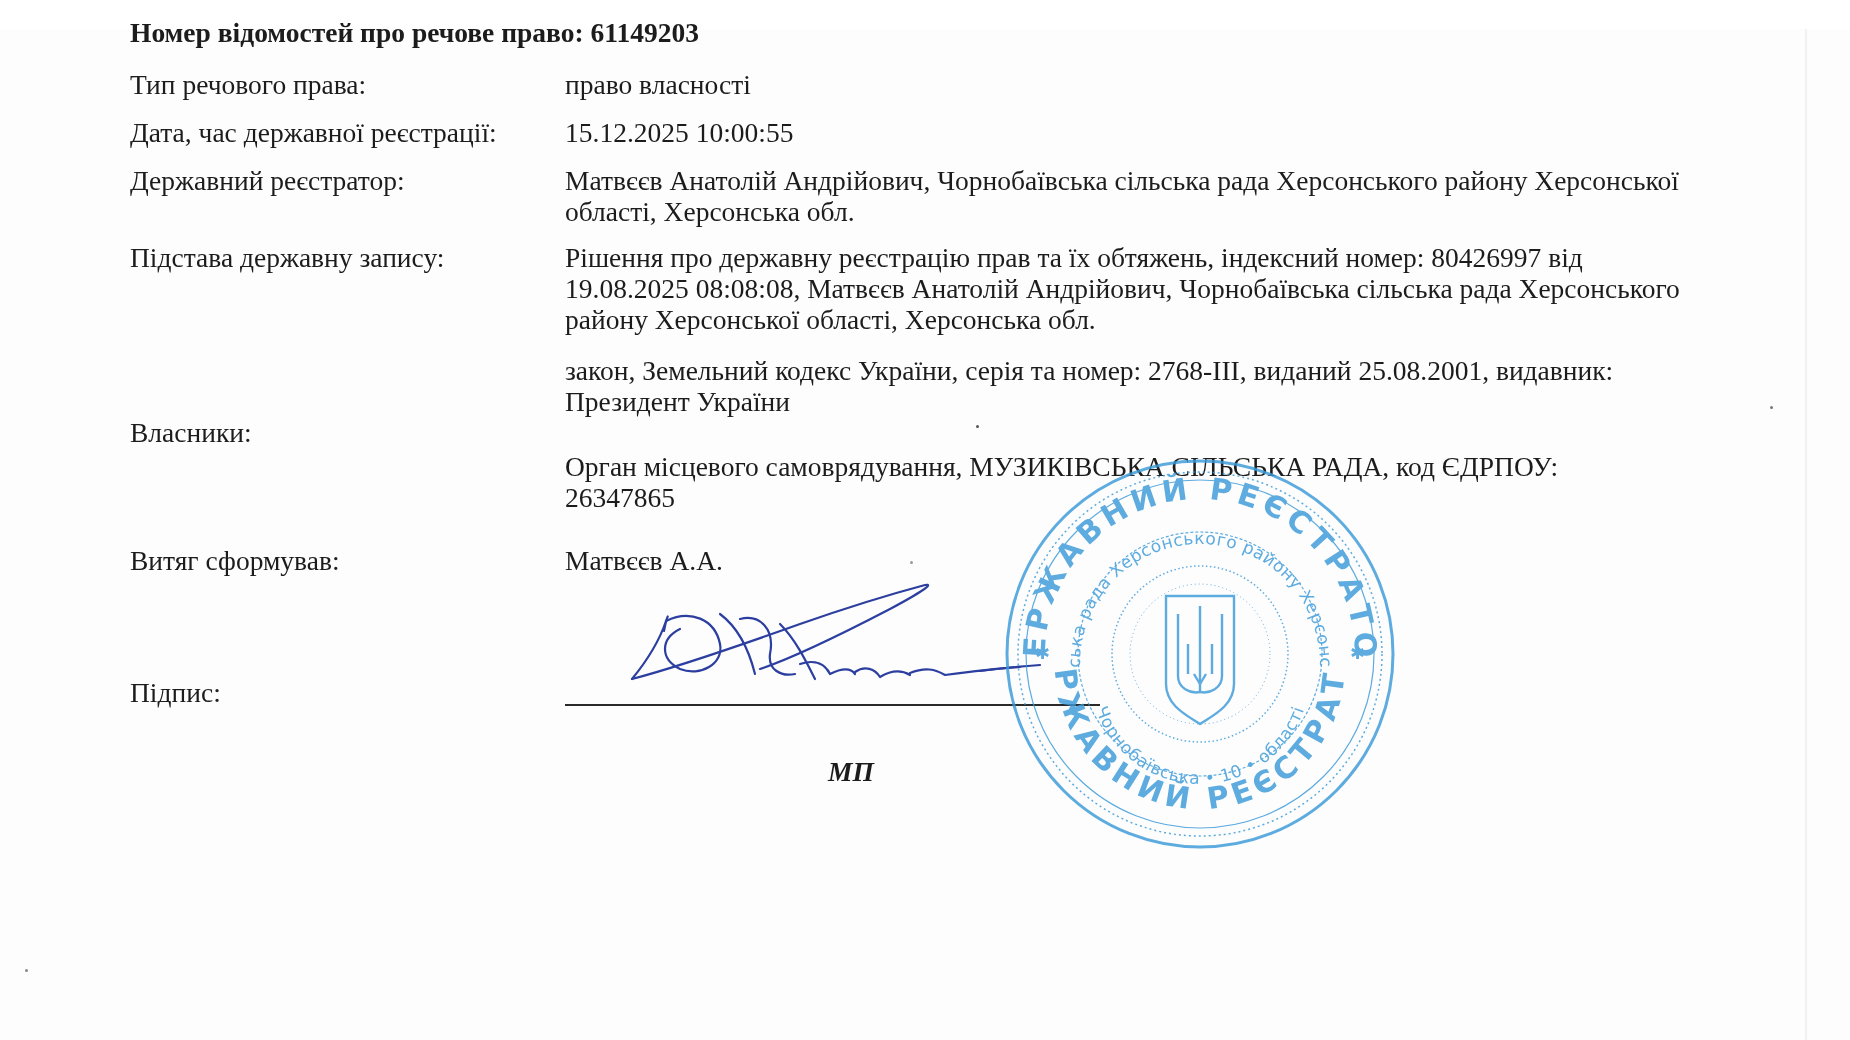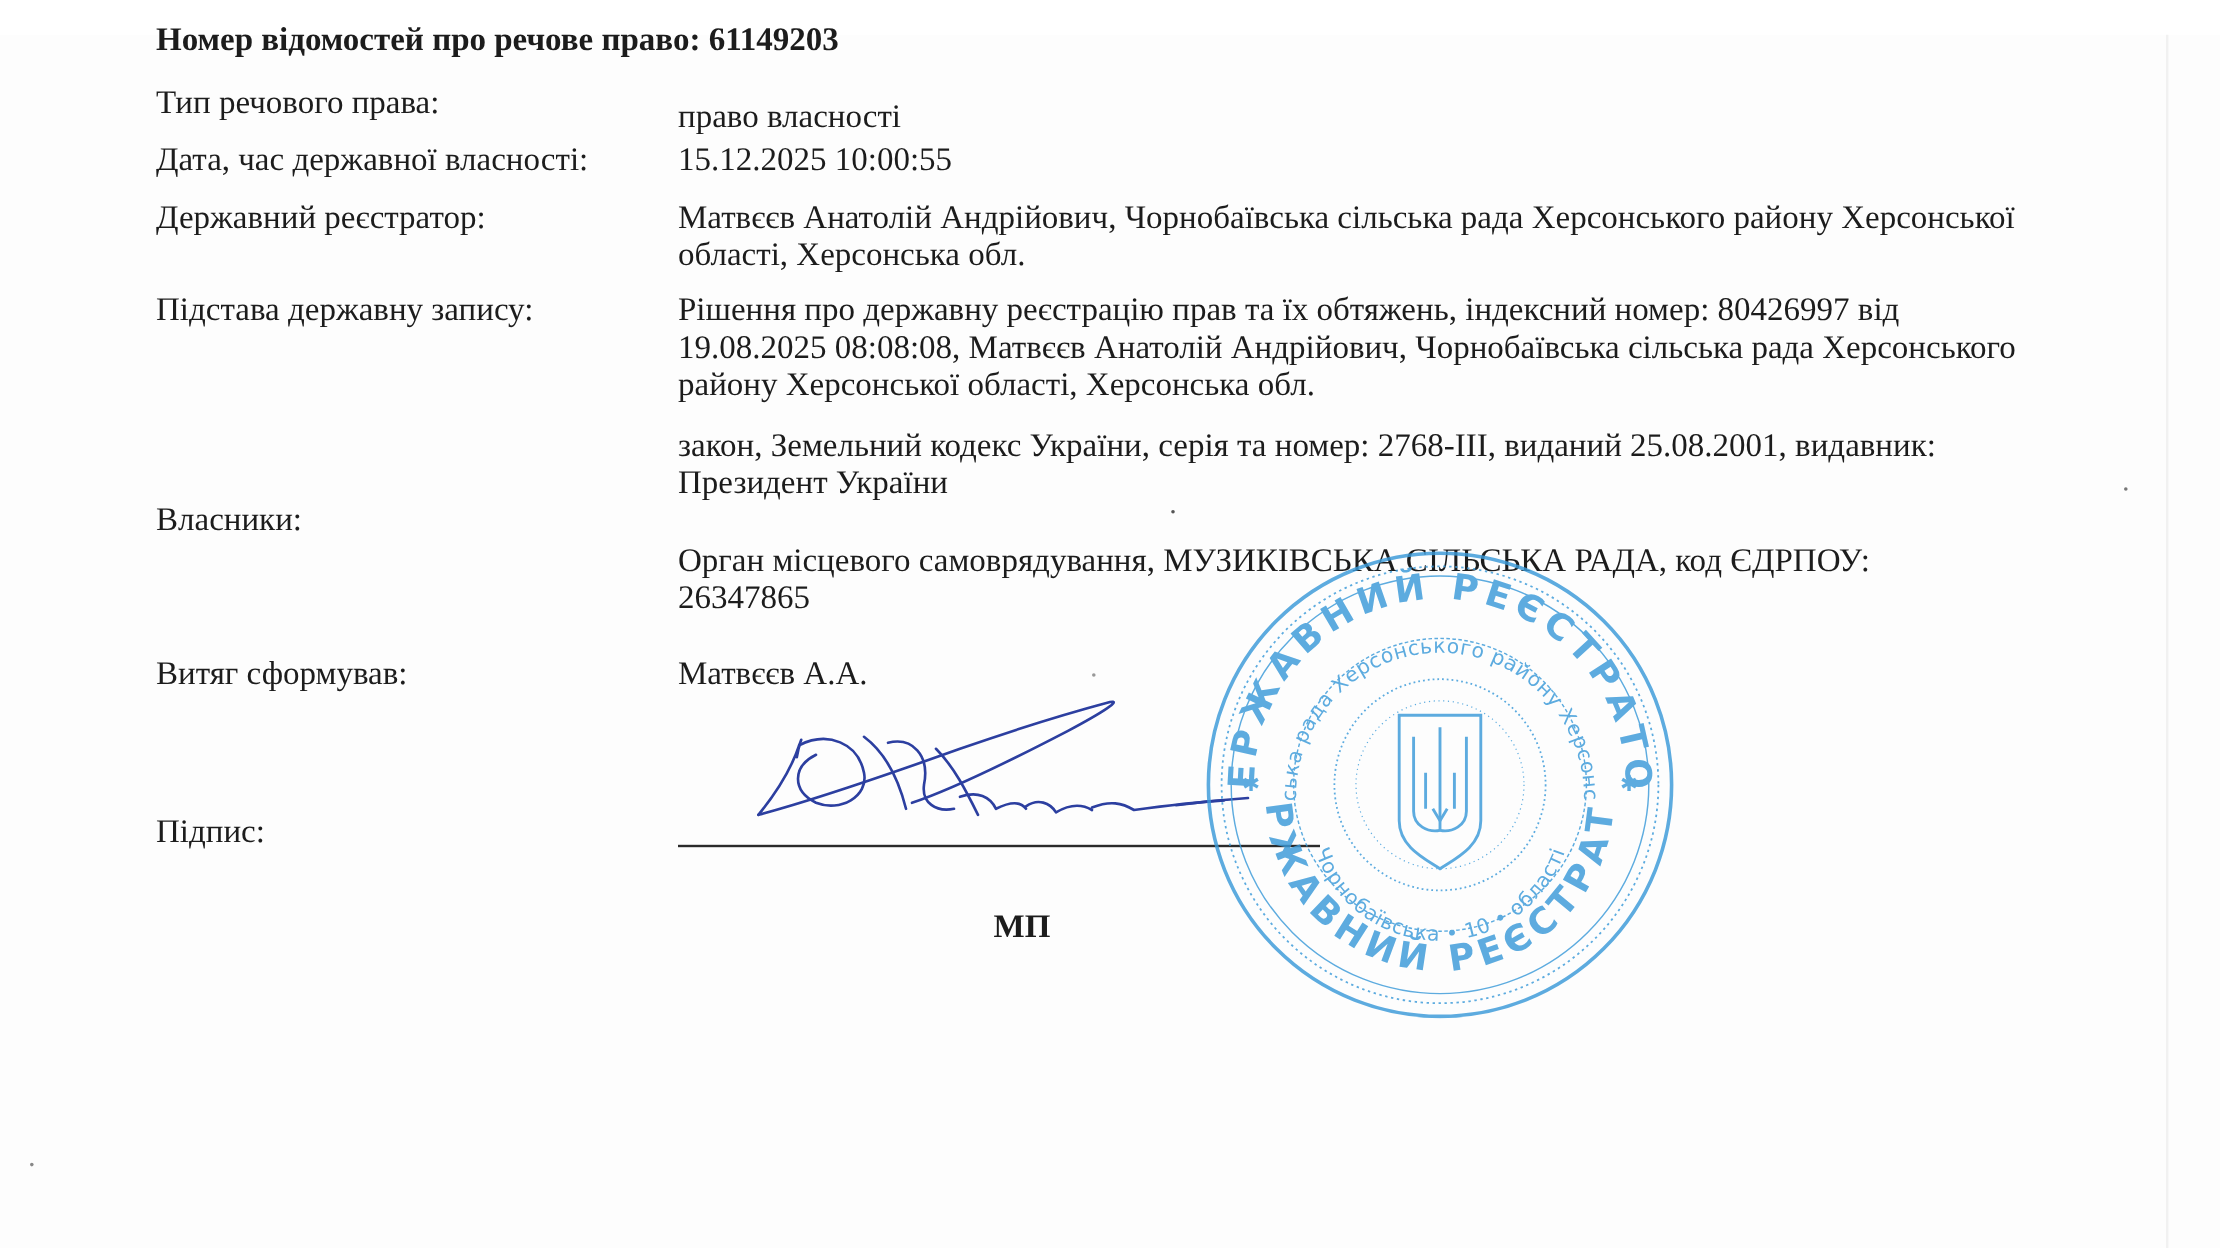--- a/index.html
+++ b/index.html
@@ -53,20 +53,21 @@
     top: 675px;
     width: 535px;
     height: 2px;
     background: #2a2a2a;
   }
   .mp {
     position: absolute;
     left: 828px;
     top: 727px;
     font-weight: bold;
+    font-style: italic;
   }
   .signature {
     position: absolute;
     left: 600px;
     top: 540px;
     width: 460px;
     height: 130px;
   }
   .stamp {
     position: absolute;
@@ -87,23 +88,23 @@
 </head>
 <body>
 
 <div class="page">
 
   <div class="edge-line"></div>
 
   <div class="header">Номер відомостей про речове право: 61149203</div>
 
   <div class="label" style="top:40px">Тип речового права:</div>
-  <div class="value" style="top:52px">право власності</div>
+  <div class="value" style="top:40px">право власності</div>
 
-  <div class="label" style="top:88px">Дата, час державної власності:</div>
+  <div class="label" style="top:88px">Дата, час державної реєстрації:</div>
   <div class="value" style="top:88px">15.12.2025 10:00:55</div>
 
   <div class="label" style="top:136px">Державний реєстратор:</div>
   <div class="value" style="top:136px; width:1130px">Матвєєв Анатолій Андрійович, Чорнобаївська сільська рада Херсонського району Херсонської області, Херсонська обл.</div>
 
   <div class="label" style="top:213px">Підстава державну запису:</div>
   <div class="value" style="top:213px; width:1140px">Рішення про державну реєстрацію прав та їх обтяжень, індексний номер: 80426997 від 19.08.2025 08:08:08, Матвєєв Анатолій Андрійович, Чорнобаївська сільська рада Херсонського району Херсонської області, Херсонська обл.</div>
 
   <div class="value" style="top:326px; width:1110px">закон, Земельний кодекс України, серія та номер: 2768-III, виданий 25.08.2001, видавник: Президент України</div>
 

